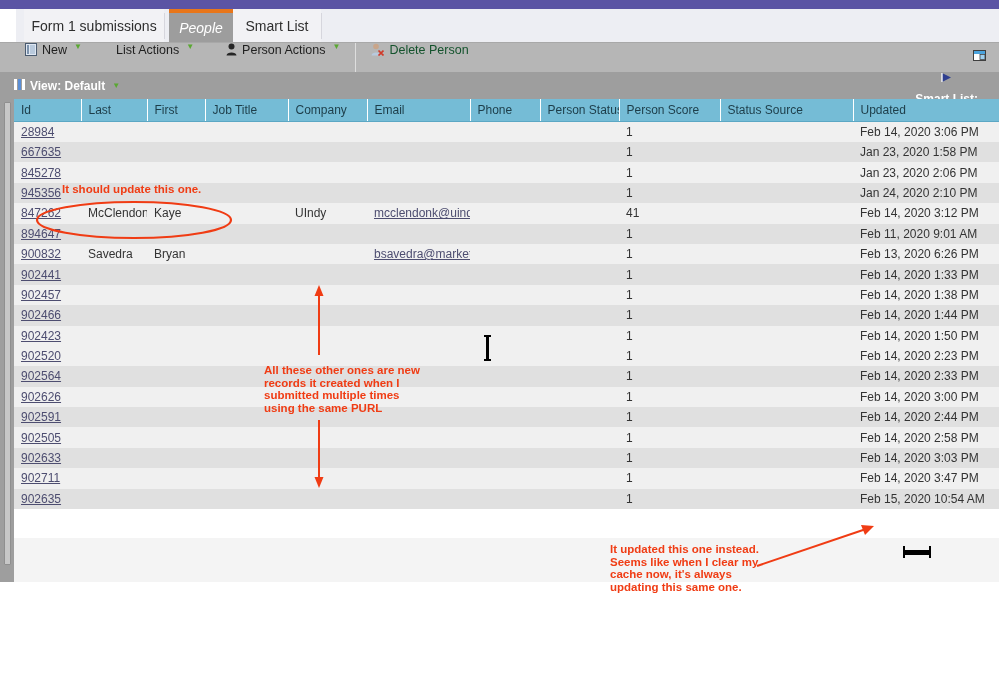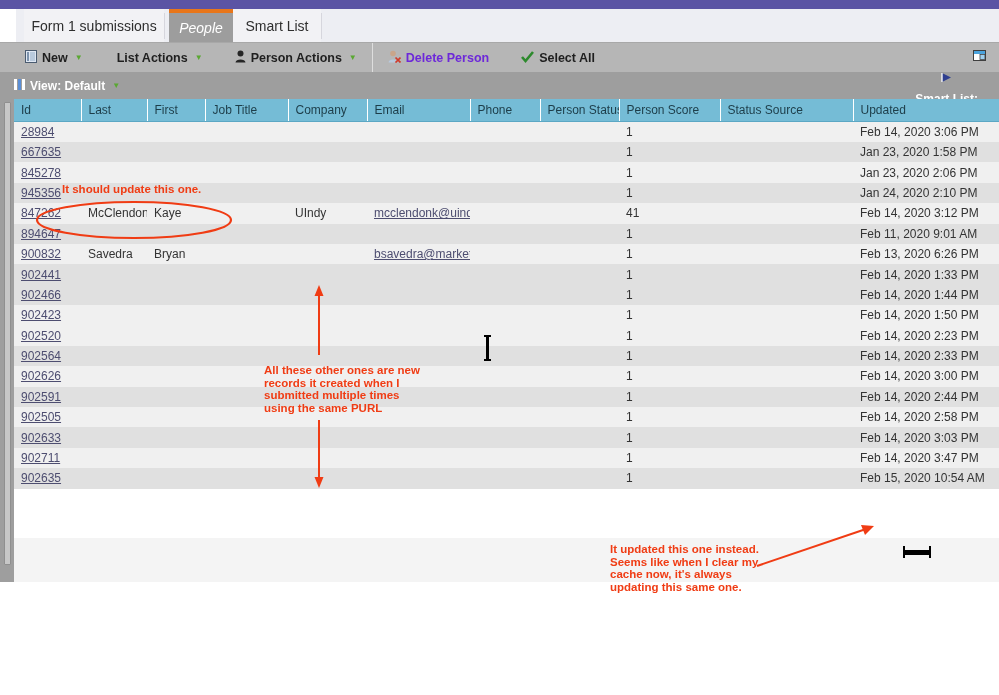--- a/index.html
+++ b/index.html
@@ -74,32 +74,32 @@
     position: absolute;
     left: 0; top: 42px;
     width: 999px; height: 30px;
     background: #b6b6b6;
     border-top: 1px solid #a8a8a8;
     display: flex;
     align-items: center;
   }
   .tb-btn {
     display: flex;
-    align-items: center;
+    align-items: flex-start;
     gap: 5px;
     padding: 0 11px;
     height: 30px;
     font-size: 12.5px;
-    font-weight: bold;
+    font-weight: normal;
     color: #1f1f1f;
     cursor: pointer;
     white-space: nowrap;
   }
   .tb-btn.disabled {
-    color: #6d28d9;
+    color: #14532d;
     cursor: default;
   }
   .tb-sep {
     width: 1px;
     height: 30px;
     background: #ffffff;
     opacity: .55;
     margin: 0 4px;
   }
   .caret {
@@ -354,28 +354,20 @@
           <circle cx="5" cy="3.5" r="2.8" fill="#c9a58a"></circle>
           <path d="M0.6 12.4 C0.6 8.6 9.4 8.6 9.4 12.4 Z" fill="#b8c9dd"></path>
           <path d="M7.5 7.5 L12.5 12.5 M12.5 7.5 L7.5 12.5" stroke="#d03a2a" stroke-width="1.7"></path>
         </svg>
       </span>
       <span>Delete Person</span>
     </div>
 
     <div style="width:10px;"></div>
 
-    <div class="tb-btn">
-      <span>
-        <svg width="13" height="12" viewBox="0 0 13 12" aria-hidden="true">
-          <path d="M1 6 L4.5 10 L12 1" stroke="#2d8a2d" stroke-width="2.6" fill="none"></path>
-        </svg>
-      </span>
-      <span>Select All</span>
-    </div>
 
     <div class="tb-spacer"></div>
 
     <div class="tb-right">
       <span>
         <svg width="14" height="13" viewBox="0 0 14 13" aria-hidden="true">
           <rect x="0.5" y="0.5" width="12" height="10" fill="#ffffff" stroke="#3f3f3f"></rect>
           <rect x="1" y="1" width="11" height="3" fill="#4aa3dd"></rect>
           <rect x="7" y="4.5" width="5" height="5" fill="#9fd0ef" stroke="#3f3f3f" stroke-width="0.8"></rect>
         </svg>
@@ -539,20 +531,33 @@
             <td></td>
             <td></td>
             <td></td>
             <td></td>
             <td></td>
             <td></td>
             <td>1</td>
             <td></td>
             <td>Feb 14, 2020 1:33 PM</td>
           </tr>
+          <tr class="odd">
+            <td><span class="idlink">902457</span></td>
+            <td></td>
+            <td></td>
+            <td></td>
+            <td></td>
+            <td></td>
+            <td></td>
+            <td></td>
+            <td>1</td>
+            <td></td>
+            <td>Feb 14, 2020 1:38 PM</td>
+          </tr>
           <tr class="even">
             <td><span class="idlink">902466</span></td>
             <td></td>
             <td></td>
             <td></td>
             <td></td>
             <td></td>
             <td></td>
             <td></td>
             <td>1</td>

